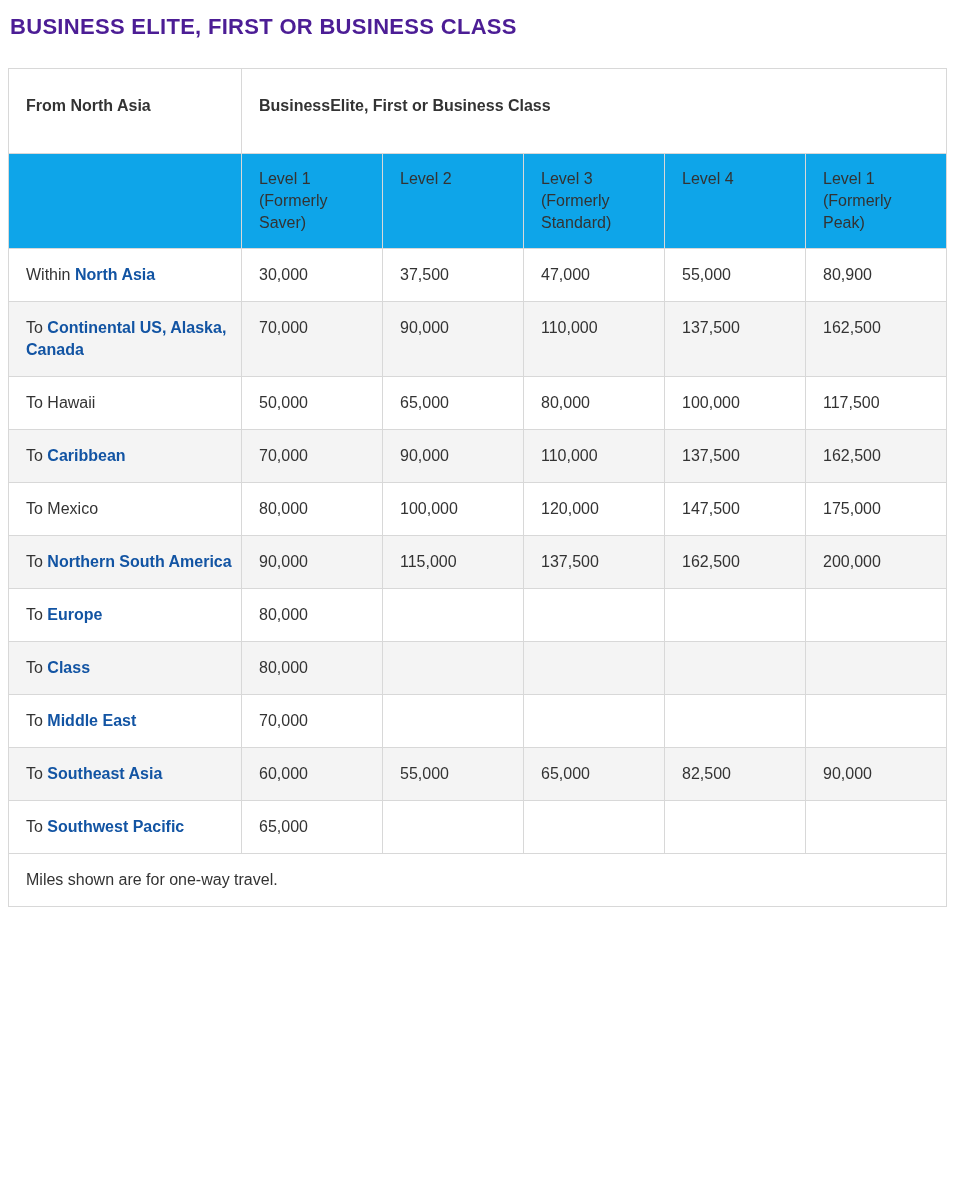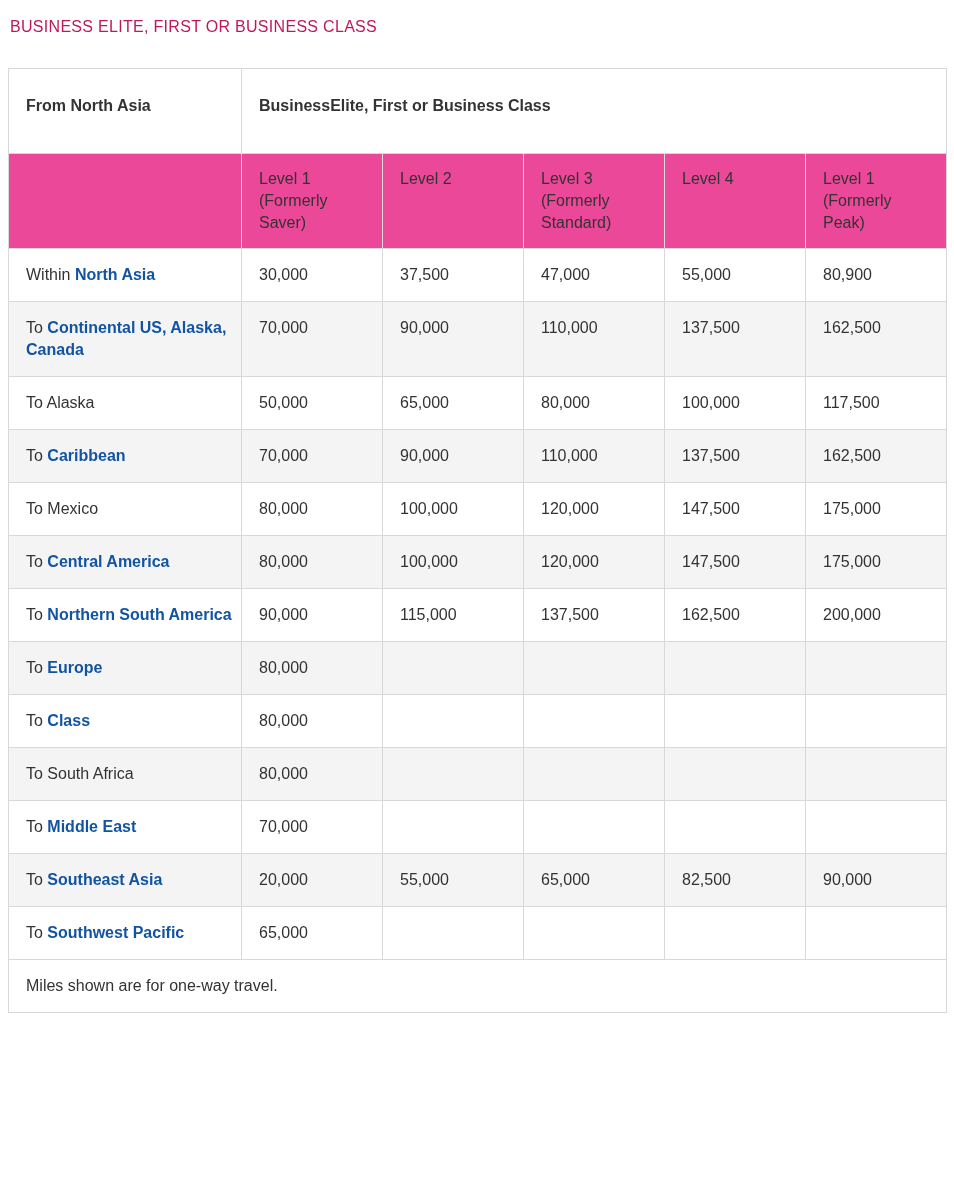--- a/index.html
+++ b/index.html
@@ -9,23 +9,23 @@
     background: #ffffff;
     font-family: "Liberation Sans", "DejaVu Sans", sans-serif;
     color: #333333;
   }
   .page {
     width: 954px;
     min-height: 1178px;
     padding: 8px;
   }
   .page-title {
-    font-size: 16px;
-    font-weight: 400;
-    color: #be185d;
+    font-size: 22px;
+    font-weight: 700;
+    color: #4c1d95;
     letter-spacing: 0.3px;
     margin: 6px 0 0 2px;
     line-height: 26px;
   }
   table.award-chart {
     border-collapse: collapse;
     table-layout: fixed;
     width: 938px;
     margin-top: 28px;
     font-size: 16px;
@@ -42,21 +42,21 @@
   }
   
   tr.group-row th {
     font-weight: 700;
     background: #ffffff;
     padding: 26px 6px 36px 17px;
     color: #333333;
   }
   
   tr.level-row th {
-    background: #ec4899;
+    background: #0ea5e9;
     font-weight: 400;
     padding: 14px 17px;
     height: 91px;
   }
   
   tbody#rows tr:nth-child(even) td { background: #f4f4f4; }
   tbody#rows tr:nth-child(odd) td { background: #ffffff; }
   tbody#rows td.route { padding-right: 7px; }
   tbody#rows td { height: 52px; }
   a.dest-link {
@@ -112,21 +112,21 @@
         </tr>
         <tr>
           <td class="route"><span>To </span><a class="dest-link" href="#">Continental US, Alaska, Canada</a></td>
           <td class="num">70,000</td>
           <td class="num">90,000</td>
           <td class="num">110,000</td>
           <td class="num">137,500</td>
           <td class="num">162,500</td>
         </tr>
         <tr>
-          <td class="route"><span>To </span><span>Alaska</span></td>
+          <td class="route"><span>To </span><span>Hawaii</span></td>
           <td class="num">50,000</td>
           <td class="num">65,000</td>
           <td class="num">80,000</td>
           <td class="num">100,000</td>
           <td class="num">117,500</td>
         </tr>
         <tr>
           <td class="route"><span>To </span><a class="dest-link" href="#">Caribbean</a></td>
           <td class="num">70,000</td>
           <td class="num">90,000</td>
@@ -136,28 +136,20 @@
         </tr>
         <tr>
           <td class="route"><span>To </span><span>Mexico</span></td>
           <td class="num">80,000</td>
           <td class="num">100,000</td>
           <td class="num">120,000</td>
           <td class="num">147,500</td>
           <td class="num">175,000</td>
         </tr>
         <tr>
-          <td class="route"><span>To </span><a class="dest-link" href="#">Central America</a></td>
-          <td class="num">80,000</td>
-          <td class="num">100,000</td>
-          <td class="num">120,000</td>
-          <td class="num">147,500</td>
-          <td class="num">175,000</td>
-        </tr>
-        <tr>
           <td class="route"><span>To </span><a class="dest-link" href="#">Northern South America</a></td>
           <td class="num">90,000</td>
           <td class="num">115,000</td>
           <td class="num">137,500</td>
           <td class="num">162,500</td>
           <td class="num">200,000</td>
         </tr>
         <tr>
           <td class="route"><span>To </span><a class="dest-link" href="#">Europe</a></td>
           <td class="num">80,000</td>
@@ -168,38 +160,30 @@
         </tr>
         <tr>
           <td class="route"><span>To </span><a class="dest-link" href="#">Class</a></td>
           <td class="num">80,000</td>
           <td class="num"></td>
           <td class="num"></td>
           <td class="num"></td>
           <td class="num"></td>
         </tr>
         <tr>
-          <td class="route"><span>To </span><span>South Africa</span></td>
-          <td class="num">80,000</td>
-          <td class="num"></td>
-          <td class="num"></td>
-          <td class="num"></td>
-          <td class="num"></td>
-        </tr>
-        <tr>
           <td class="route"><span>To </span><a class="dest-link" href="#">Middle East</a></td>
           <td class="num">70,000</td>
           <td class="num"></td>
           <td class="num"></td>
           <td class="num"></td>
           <td class="num"></td>
         </tr>
         <tr>
           <td class="route"><span>To </span><a class="dest-link" href="#">Southeast Asia</a></td>
-          <td class="num">20,000</td>
+          <td class="num">60,000</td>
           <td class="num">55,000</td>
           <td class="num">65,000</td>
           <td class="num">82,500</td>
           <td class="num">90,000</td>
         </tr>
         <tr>
           <td class="route"><span>To </span><a class="dest-link" href="#">Southwest Pacific</a></td>
           <td class="num">65,000</td>
           <td class="num"></td>
           <td class="num"></td>

